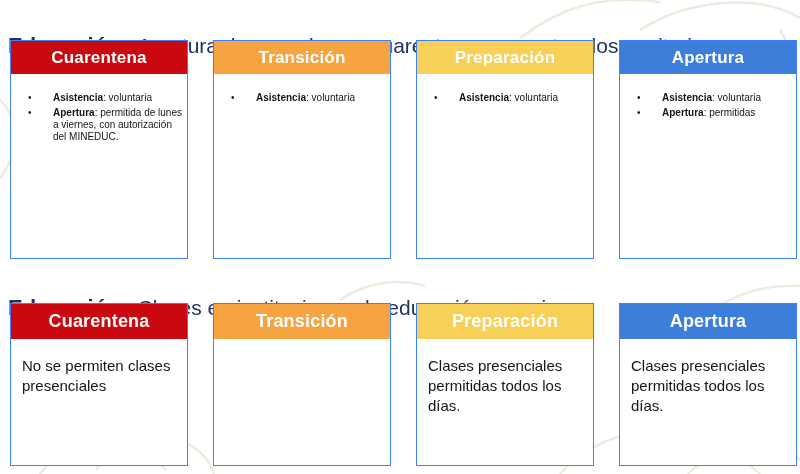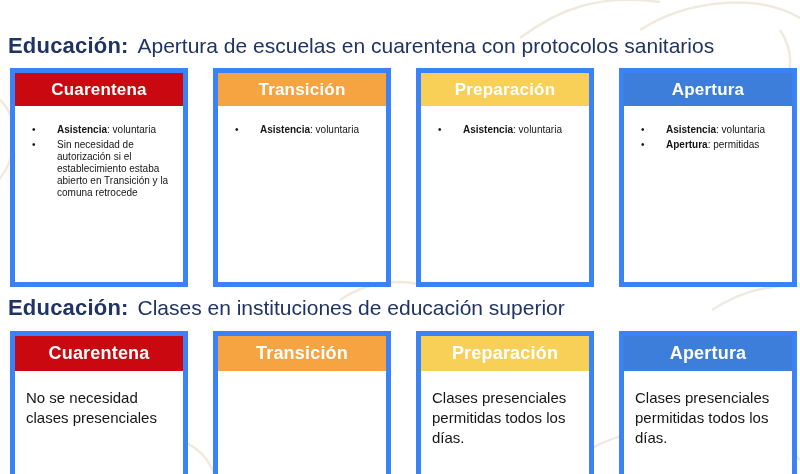--- a/index.html
+++ b/index.html
@@ -14,21 +14,21 @@
   .title{position:absolute;left:8px;white-space:nowrap;color:#1f3364;}
   .title .tb{font-weight:800;font-size:22px;letter-spacing:.2px;}
   .title .tr{font-weight:400;font-size:21px;}
   #title1{top:3px;}
   #title2{top:265px;}
 
   .card-grid{position:absolute;left:10px;display:grid;grid-template-columns:repeat(4,178px);column-gap:25px;}
   #row1{top:40px;}
   #row2{top:303px;}
 
-  .card{background:#fff;border:5px solid #3b82f6;box-sizing:border-box;margin-top:28px;}
+  .card{background:#fff;border:1px solid #3b82f6;box-sizing:border-box;}
   #row1 .card{height:219px;}
   #row2 .card{height:163px;}
 
   .card-header{
     height:33px;display:flex;align-items:center;justify-content:center;
     color:#ffffff;font-weight:bold;font-size:17px;letter-spacing:.2px;
   }
   #row2 .card-header{height:35px;font-size:18px;}
 
   .card-bullets{
@@ -64,21 +64,21 @@
   </svg>
 
   <h1 class="title" id="title1"><span class="tb">Educación:</span> <span class="tr">Apertura de escuelas en cuarentena con protocolos sanitarios</span></h1>
 
   <div class="card-grid" id="row1">
 
     <div class="card">
       <div class="card-header" style="background-color: rgb(201, 9, 15);">Cuarentena</div>
       <ul class="card-bullets">
         <li><span class="b">Asistencia</span><span>: voluntaria</span></li>
-        <li><span class="b"></span><span>Sin necesidad de autorización si el establecimiento estaba abierto en Transición y la comuna retrocede</span></li>
+        <li><span class="b">Apertura</span><span>: permitida de lunes a viernes, con autorización del MINEDUC.</span></li>
       </ul>
     </div>
 
     <div class="card">
       <div class="card-header" style="background-color: rgb(246, 163, 66);">Transición</div>
       <ul class="card-bullets">
         <li><span class="b">Asistencia</span><span>: voluntaria</span></li>
       </ul>
     </div>
 
@@ -98,21 +98,21 @@
     </div>
 
   </div>
 
   <h1 class="title" id="title2"><span class="tb">Educación:</span> <span class="tr">Clases en instituciones de educación superior</span></h1>
 
   <div class="card-grid" id="row2">
 
     <div class="card">
       <div class="card-header" style="background-color: rgb(201, 9, 15);">Cuarentena</div>
-      <div class="card-text">No se necesidad clases presenciales</div>
+      <div class="card-text">No se permiten clases presenciales</div>
     </div>
 
     <div class="card">
       <div class="card-header" style="background-color: rgb(246, 163, 66);">Transición</div>
     </div>
 
     <div class="card">
       <div class="card-header" style="background-color: rgb(248, 208, 88);">Preparación</div>
       <div class="card-text">Clases presenciales permitidas todos los días.</div>
     </div>

